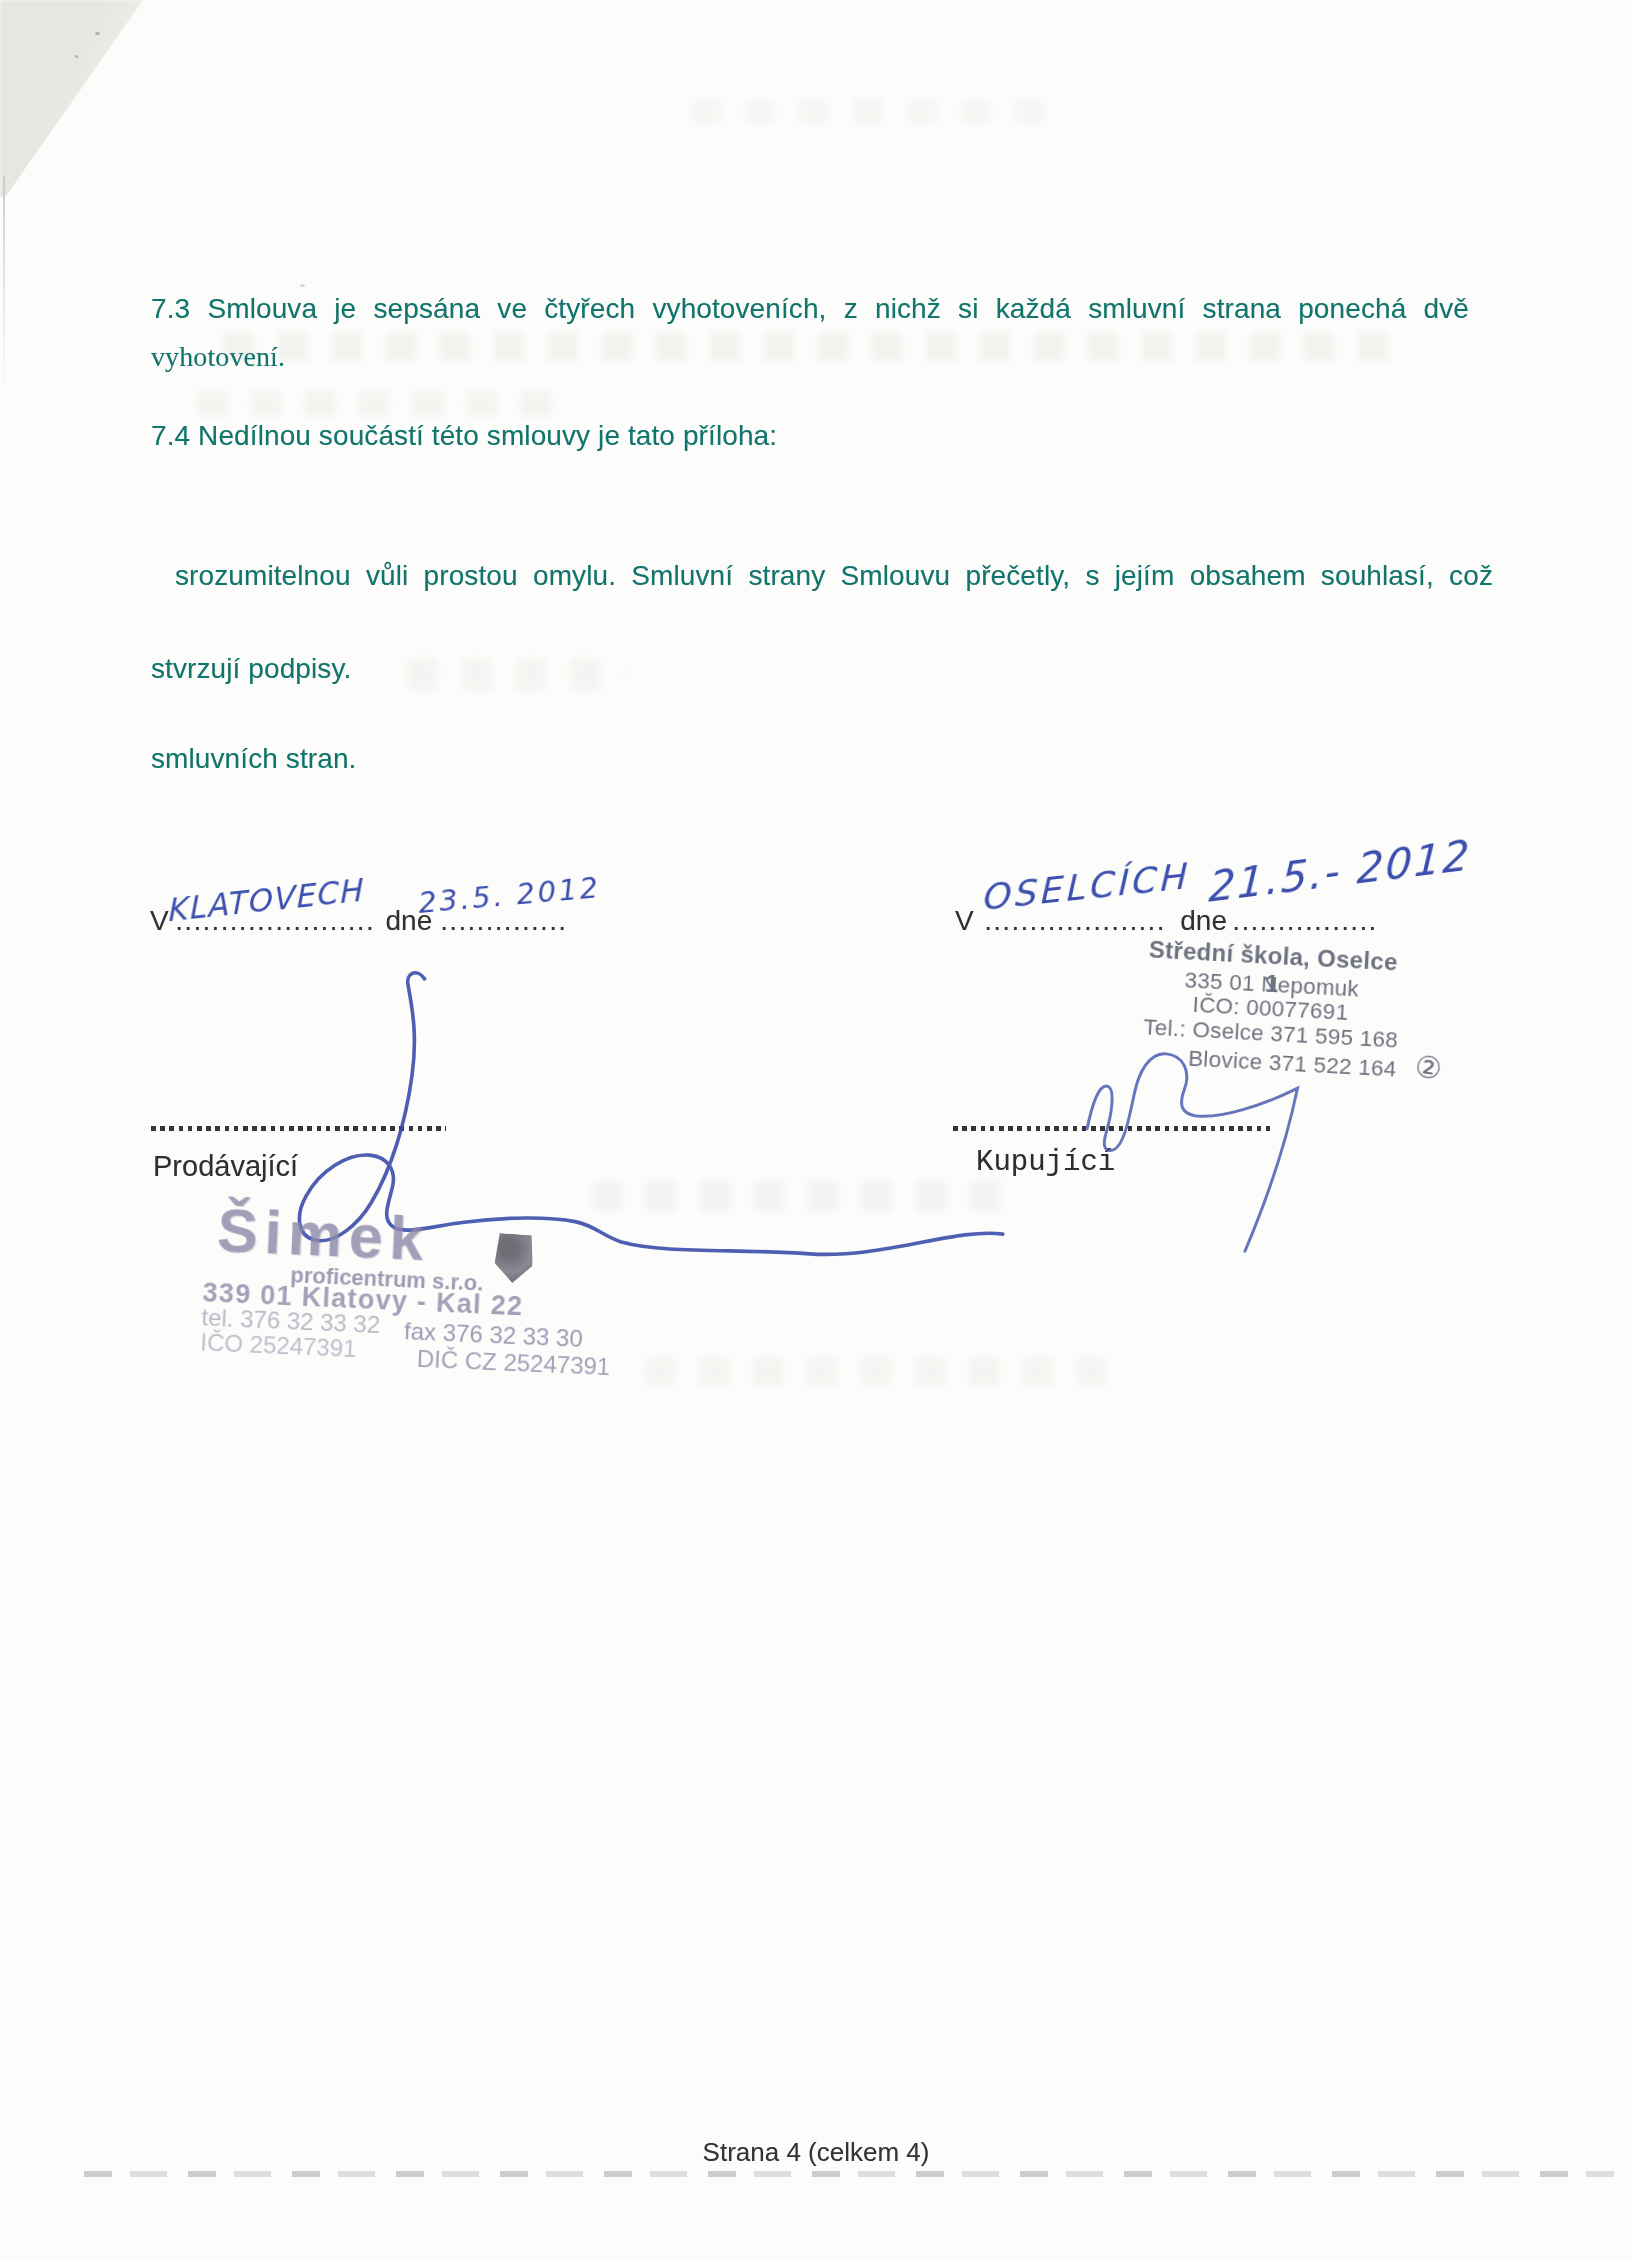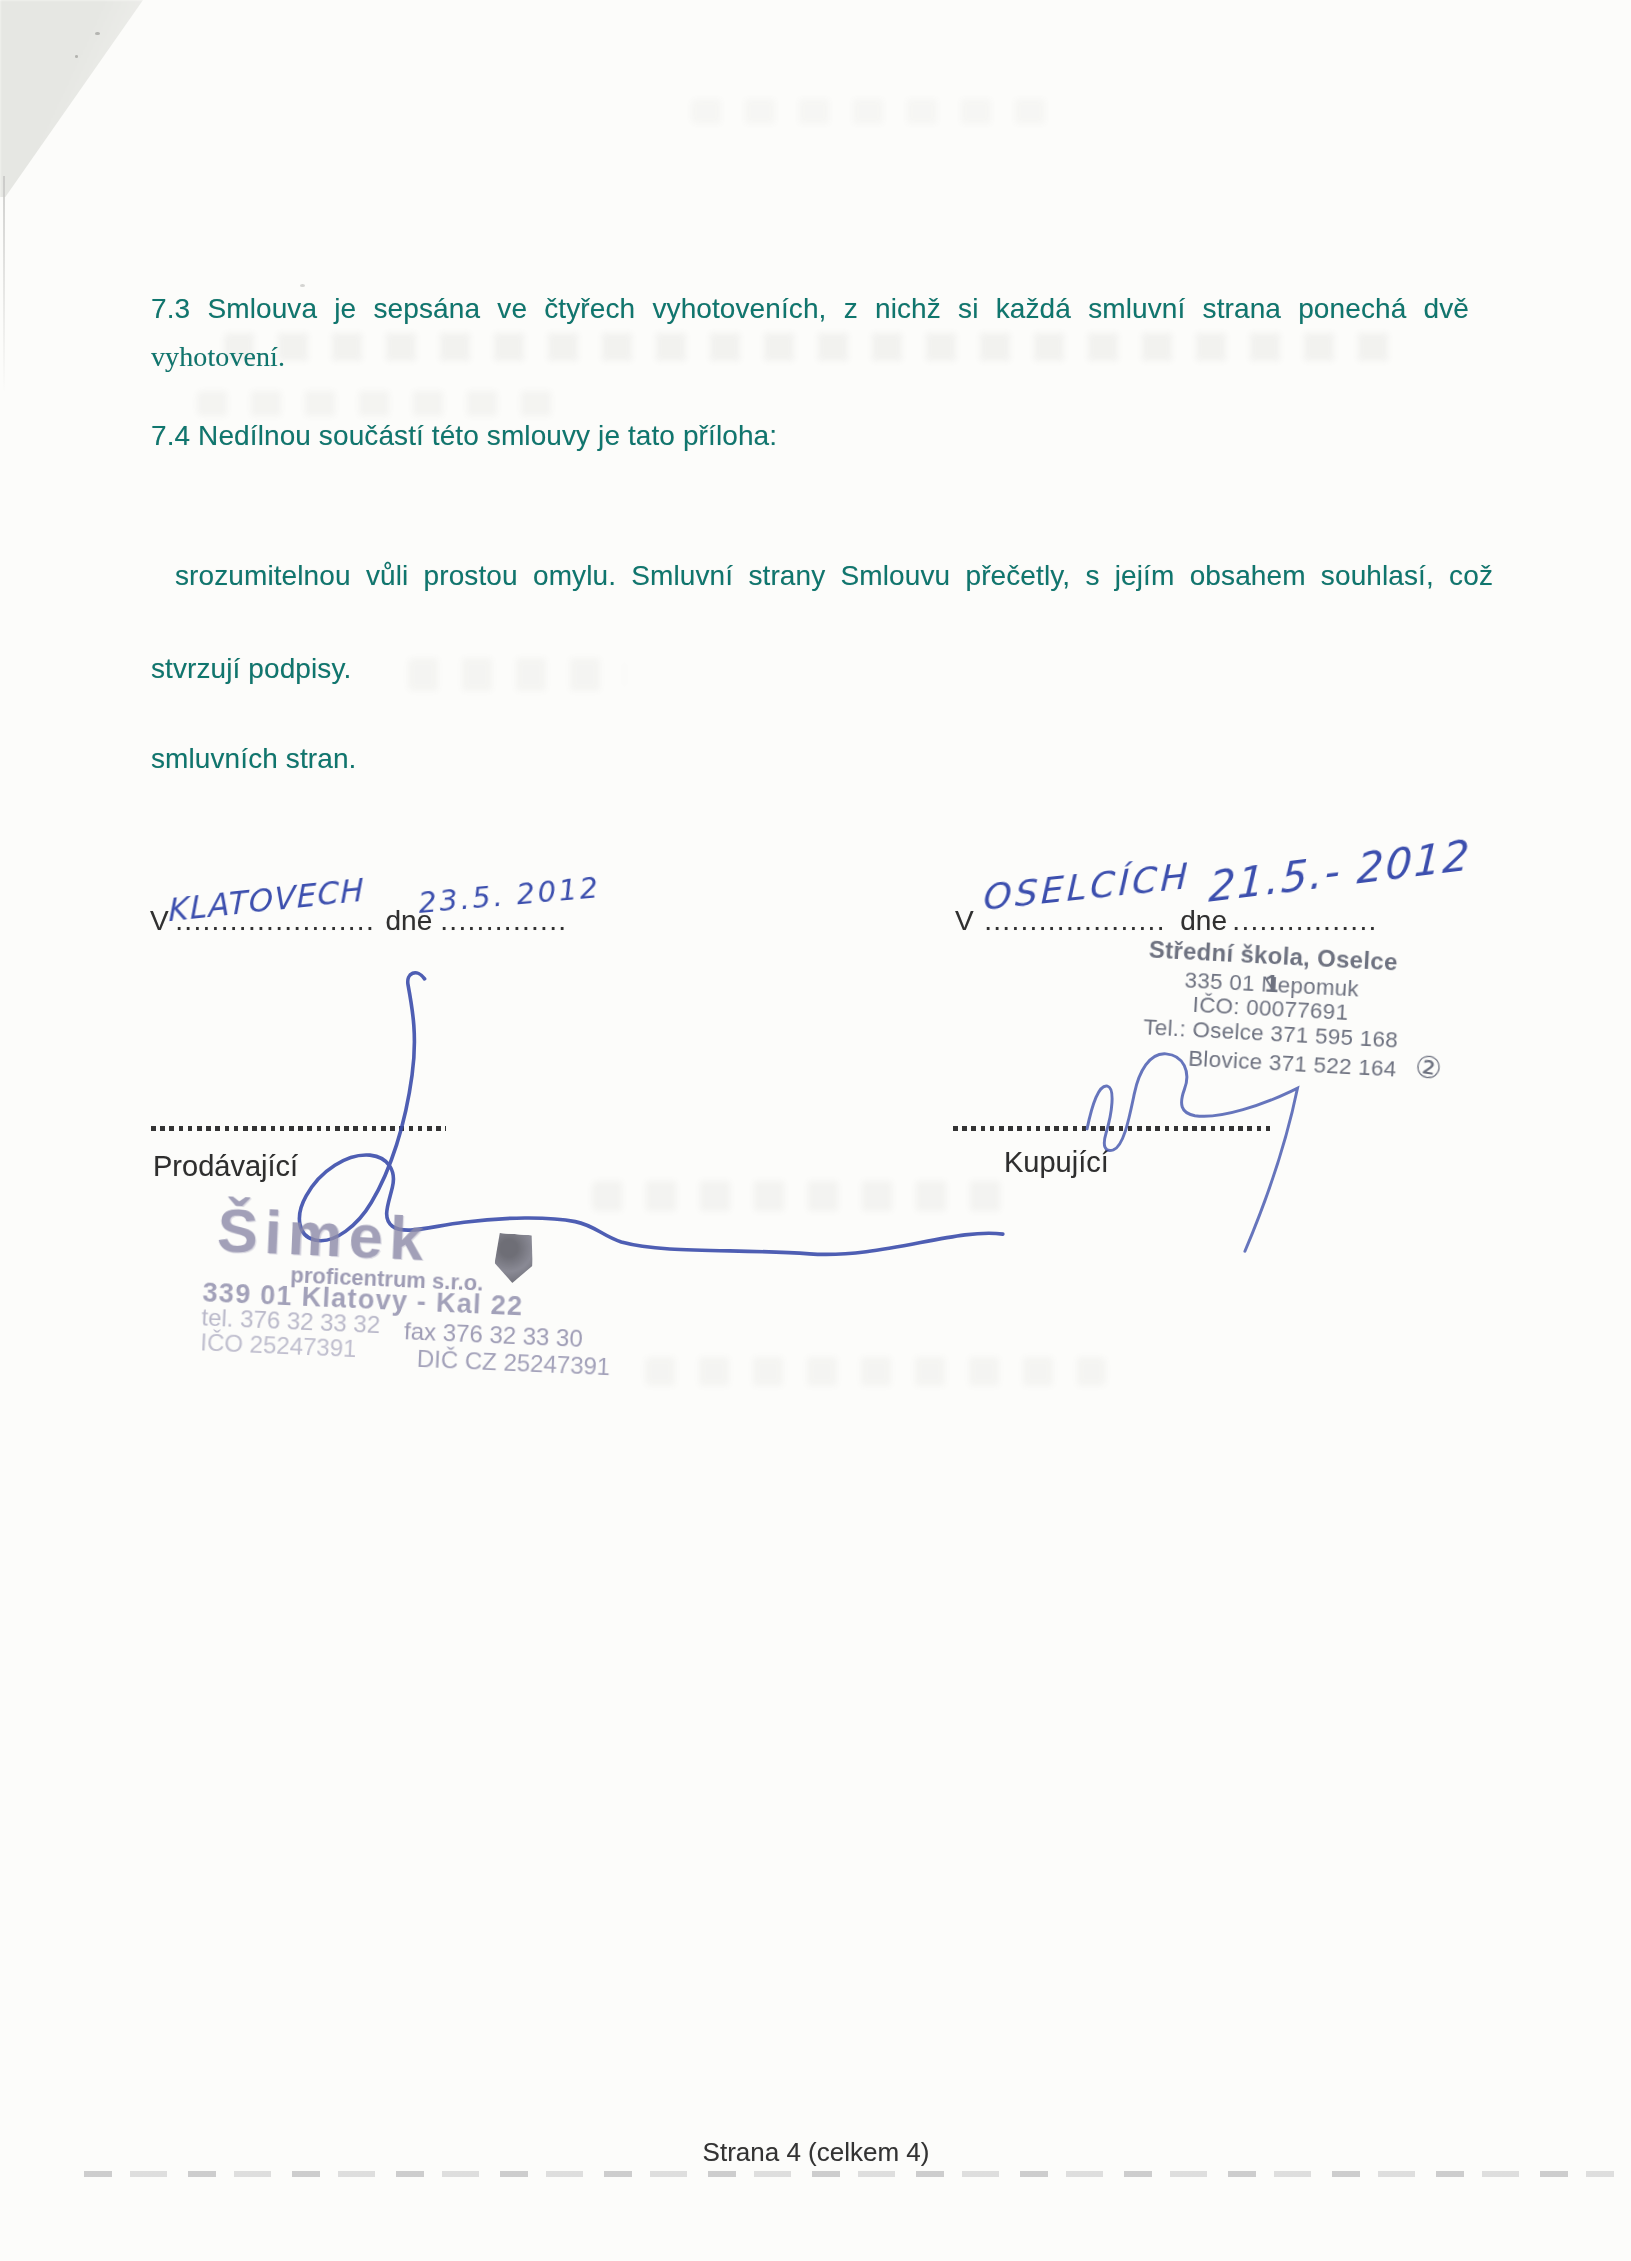--- a/index.html
+++ b/index.html
@@ -107,21 +107,21 @@
   <div class="bstamp">
     <div class="b1">Střední škola, Oselce 1</div>
     <div class="b2">335 01 Nepomuk</div>
     <div class="b3">IČO: 00077691</div>
     <div class="b4">Tel.: Oselce 371 595 168</div>
     <div class="b5">Blovice 371 522 164</div>
   </div>
   <div class="badge">②</div>
 
   <div class="dotline" style="left:953px;top:1126px;width:321px;"></div>
-  <div class="role" style="left:1004px;top:1146px;">Kupující</div>
+  <div class="role" style="left:976px;top:1146px;font-family:Liberation Mono, monospace;">Kupující</div>
 
   <svg class="sigs" width="1632" height="2261" viewBox="0 0 2480 3437">
     <path d="M 645 1488 C 634 1472 616 1478 620 1498
          C 627 1536 634 1576 626 1634
          C 616 1708 594 1778 564 1828
          C 544 1862 508 1892 478 1885
          C 452 1879 448 1848 465 1818
          C 486 1779 528 1753 562 1756
          C 591 1759 602 1781 596 1805
          C 590 1830 580 1852 596 1864

